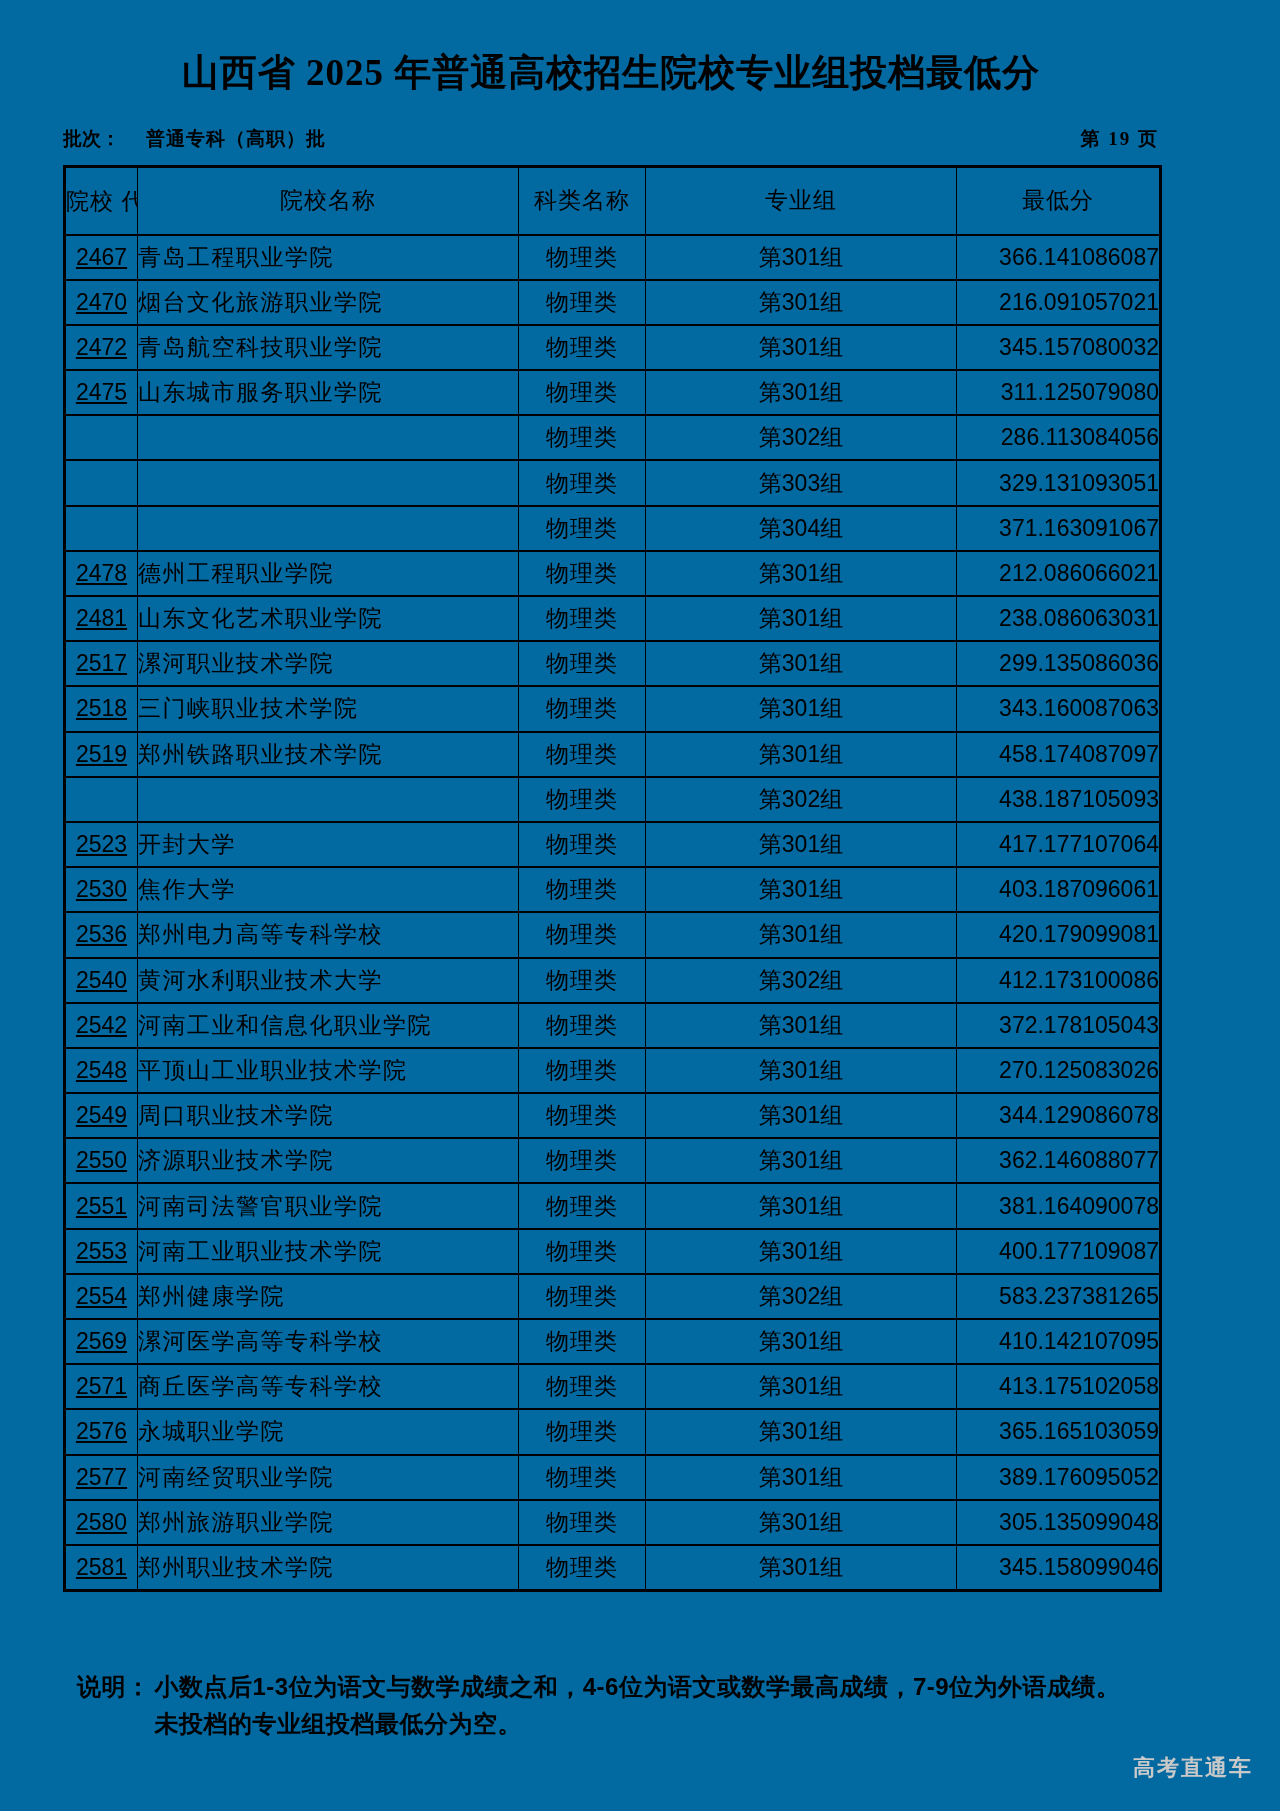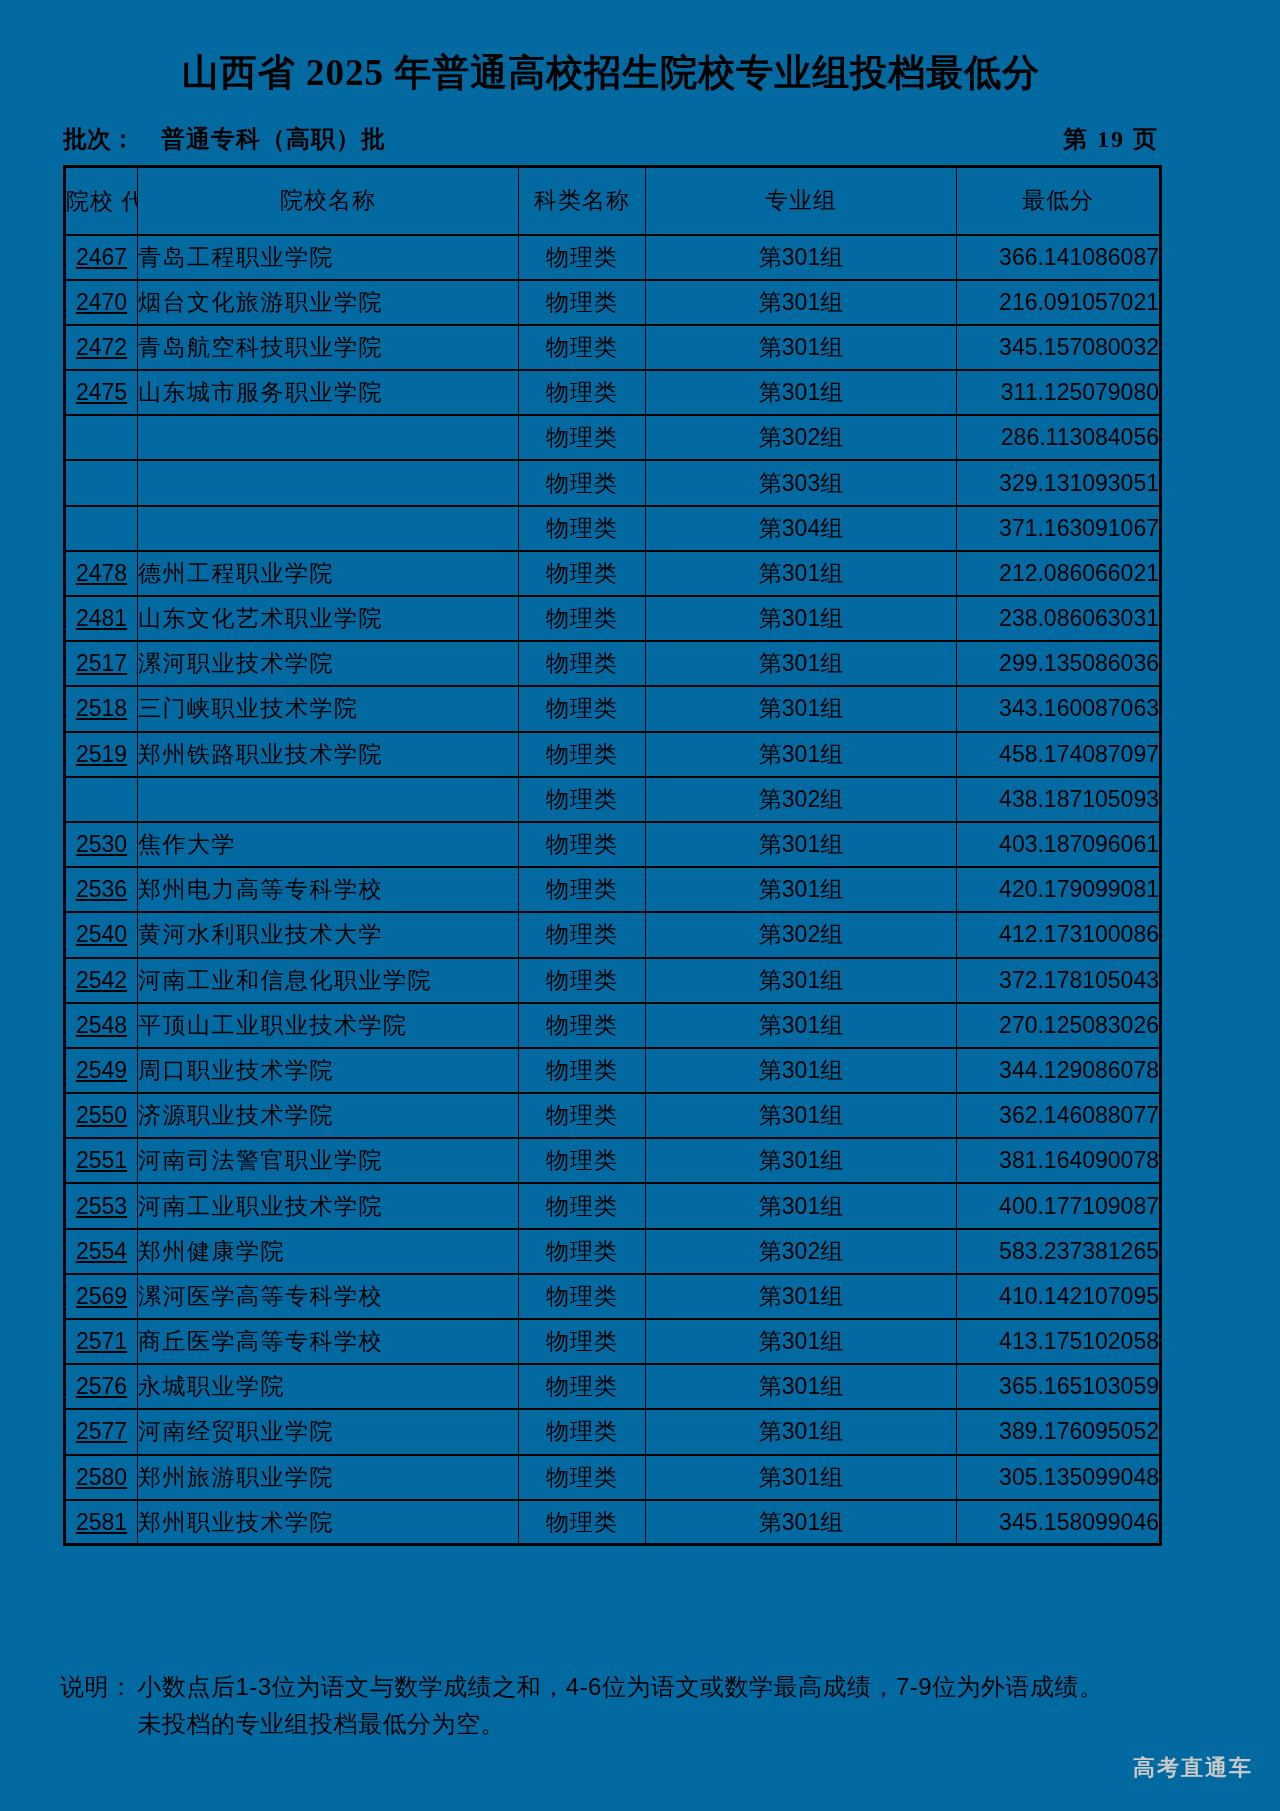--- a/index.html
+++ b/index.html
@@ -16,21 +16,21 @@
     text-align:center;
     font-family:"Liberation Serif", serif;
     font-size:37px;line-height:46px;
     font-weight:900;
     letter-spacing:1px;
     margin:0;
   }
   .meta-row{
     position:absolute;top:122px;left:63px;width:1096px;
     display:flex;justify-content:space-between;align-items:baseline;
-    font-size:24px;line-height:34px;font-weight:600;
+    font-size:19px;line-height:34px;font-weight:600;
   }
   .batch-value{margin-left:26px;letter-spacing:1px;}
   .page-number{font-family:"Liberation Serif", serif;font-weight:700;letter-spacing:2px;}
   table.scores{
     position:absolute;top:165px;left:63px;
     width:1096px;
     border-collapse:collapse;table-layout:fixed;
     border:3px solid #000;
   }
   table.scores th, table.scores td{
@@ -48,23 +48,23 @@
   th{font-size:23px;letter-spacing:1px;text-align:center;vertical-align:middle;}
   th.h-code{white-space:pre-line;line-height:28px;}
   td{font-size:23px;vertical-align:middle;}
   td.code{text-align:center;text-decoration:underline;}
   td.name{text-align:left;padding-left:9px;letter-spacing:1.5px;}
   td.cat{text-align:center;letter-spacing:1px;}
   td.group{text-align:center;}
   td.score{text-align:right;}
   col.w1{width:73px;}col.w2{width:381px;}col.w3{width:127px;}col.w4{width:311px;}col.w5{width:204px;}
   .note{
-    position:absolute;top:1668px;left:60px;width:1150px;
+    position:absolute;top:1668px;left:77px;width:1150px;
     display:flex;
-    font-size:24px;line-height:37px;font-weight:400;
+    font-size:24px;line-height:37px;font-weight:700;
     letter-spacing:0.5px;
   }
   .note-label{flex:0 0 auto;}
   .note-body{flex:1 1 auto;margin-left:4px;}
   .watermark{
     position:absolute;top:1755px;right:27px;
     font-size:22px;line-height:26px;
     color:#c9c9c9;letter-spacing:2px;
     font-weight:600;
   }
@@ -187,20 +187,27 @@
           <td class="score">458.174087097</td>
         </tr>
         <tr>
           <td class="code"></td>
           <td class="name"></td>
           <td class="cat">物理类</td>
           <td class="group">第302组</td>
           <td class="score">438.187105093</td>
         </tr>
         <tr>
+          <td class="code">2523</td>
+          <td class="name">开封大学</td>
+          <td class="cat">物理类</td>
+          <td class="group">第301组</td>
+          <td class="score">417.177107064</td>
+        </tr>
+        <tr>
           <td class="code">2530</td>
           <td class="name">焦作大学</td>
           <td class="cat">物理类</td>
           <td class="group">第301组</td>
           <td class="score">403.187096061</td>
         </tr>
         <tr>
           <td class="code">2536</td>
           <td class="name">郑州电力高等专科学校</td>
           <td class="cat">物理类</td>

